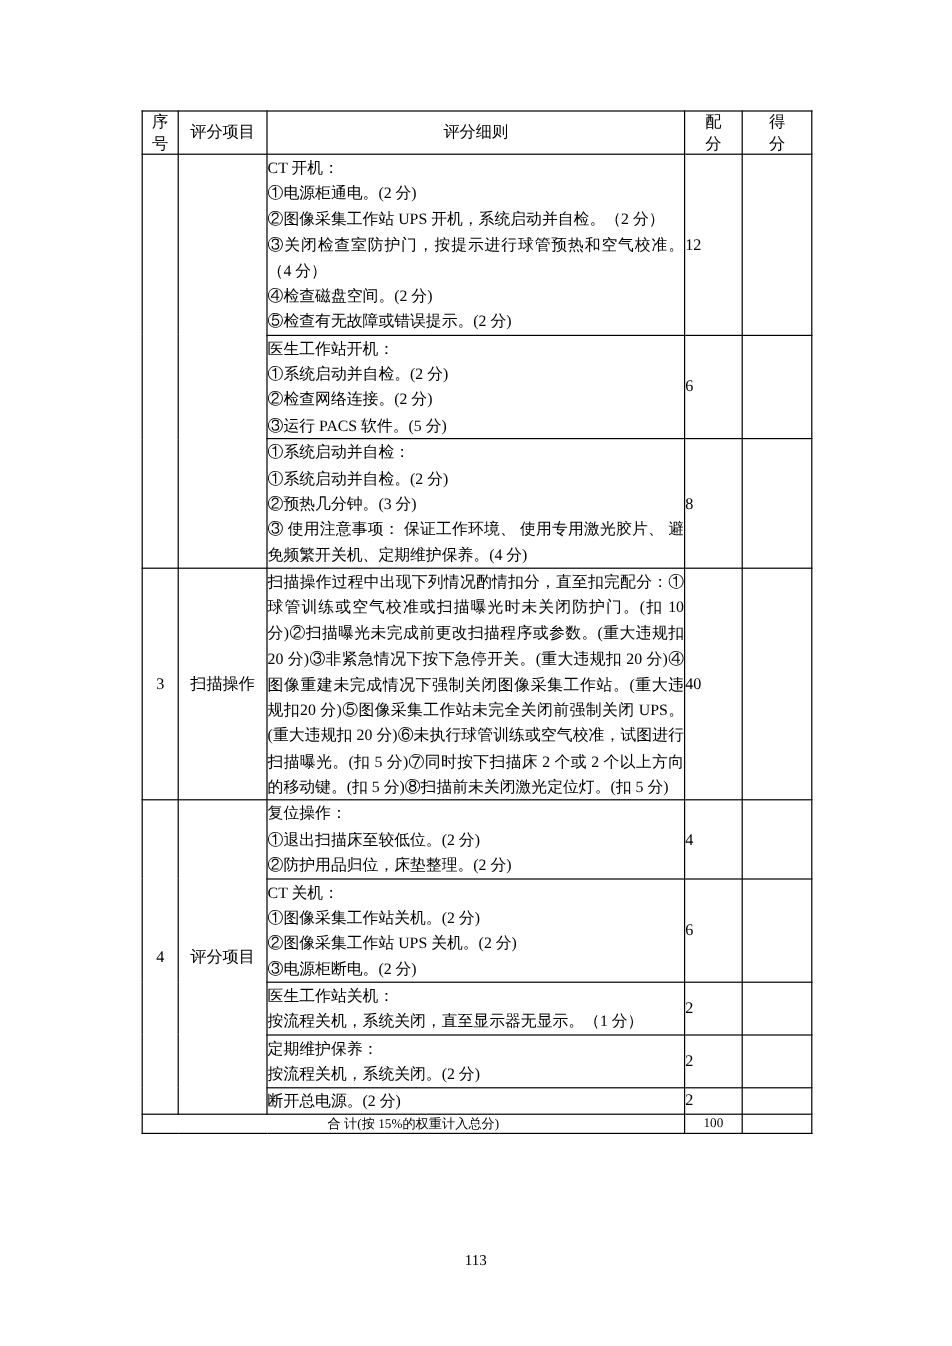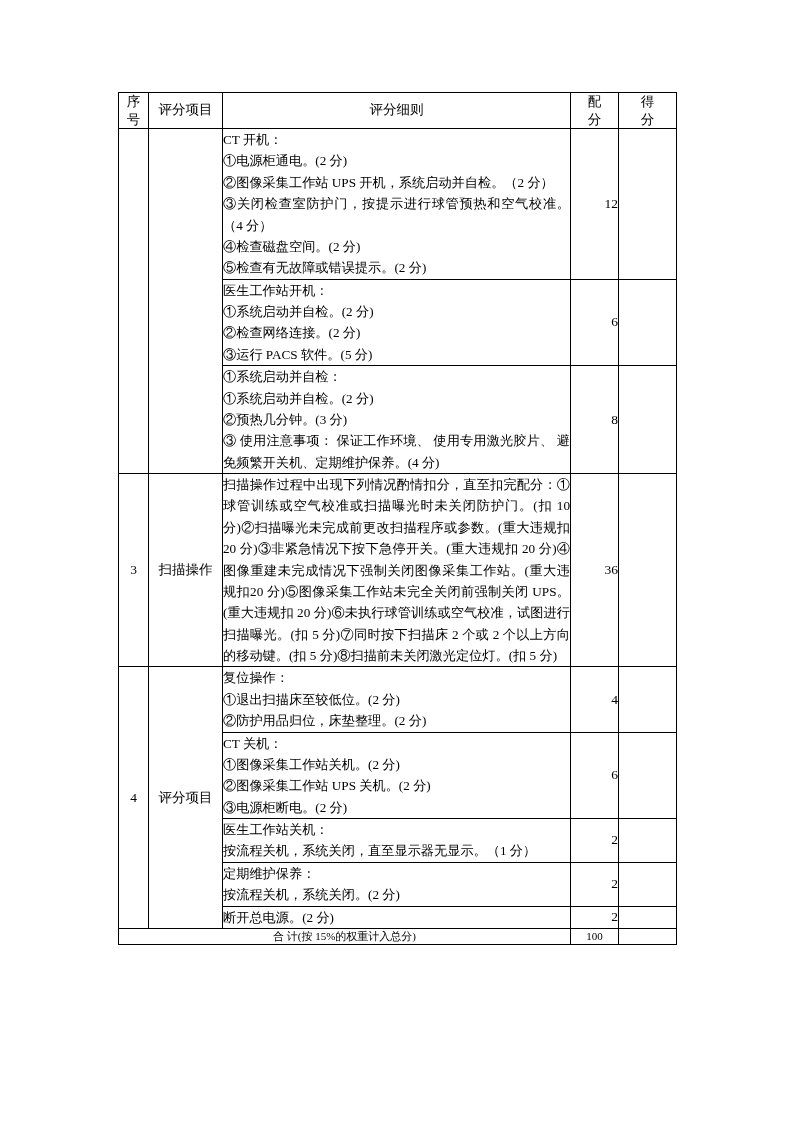--- a/index.html
+++ b/index.html
@@ -48,21 +48,21 @@
     text-align: center;
     font-size: 13.5px;
     line-height: 1.35;
     padding: 7px 2px;
   }
   .hdr-two-line {
     display: block;
     line-height: 1.3;
   }
   .cell-center {
-    text-align: right;
+    text-align: left;
     font-size: 13.5px;
   }
   .cell-detail {
     padding: 7px 9px 8px 9px;
     font-size: 13.2px;
     line-height: 1.62;
     text-align: justify;
     text-justify: inter-ideograph;
     margin-top: 36px;
   }
@@ -159,21 +159,21 @@
           <td class="cell-center">8</td>
           <td class="cell-center"></td>
         </tr>
 
         <tr>
           <td class="cell-vert">3</td>
           <td class="cell-vert">扫描操作</td>
           <td class="cell-detail">
             <p>扫描操作过程中出现下列情况酌情扣分，直至扣完配分：①球管训练或空气校准或扫描曝光时未关闭防护门。(扣 10 分)②扫描曝光未完成前更改扫描程序或参数。(重大违规扣 20 分)③非紧急情况下按下急停开关。(重大违规扣 20 分)④图像重建未完成情况下强制关闭图像采集工作站。(重大违规扣20 分)⑤图像采集工作站未完全关闭前强制关闭 UPS。(重大违规扣 20 分)⑥未执行球管训练或空气校准，试图进行扫描曝光。(扣 5 分)⑦同时按下扫描床 2 个或 2 个以上方向的移动键。(扣 5 分)⑧扫描前未关闭激光定位灯。(扣 5 分)</p>
           </td>
-          <td class="cell-center">36</td>
+          <td class="cell-center">40</td>
           <td class="cell-center"></td>
         </tr>
 
         <tr>
           <td class="cell-vert" rowspan="5">4</td>
           <td class="cell-vert" rowspan="5">评分项目</td>
           <td class="cell-detail">
             <p>复位操作：</p>
             <p>①退出扫描床至较低位。(2 分)</p>
             <p>②防护用品归位，床垫整理。(2 分)</p>
@@ -222,14 +222,15 @@
         <tr class="total-row">
           <td colspan="3">合 计(按 15%的权重计入总分)</td>
           <td>100</td>
           <td></td>
         </tr>
 
       </tbody>
     </table>
   </div>
 
+  <div class="footer-page">113</div>
 
 </div>
 
 </body></html>

